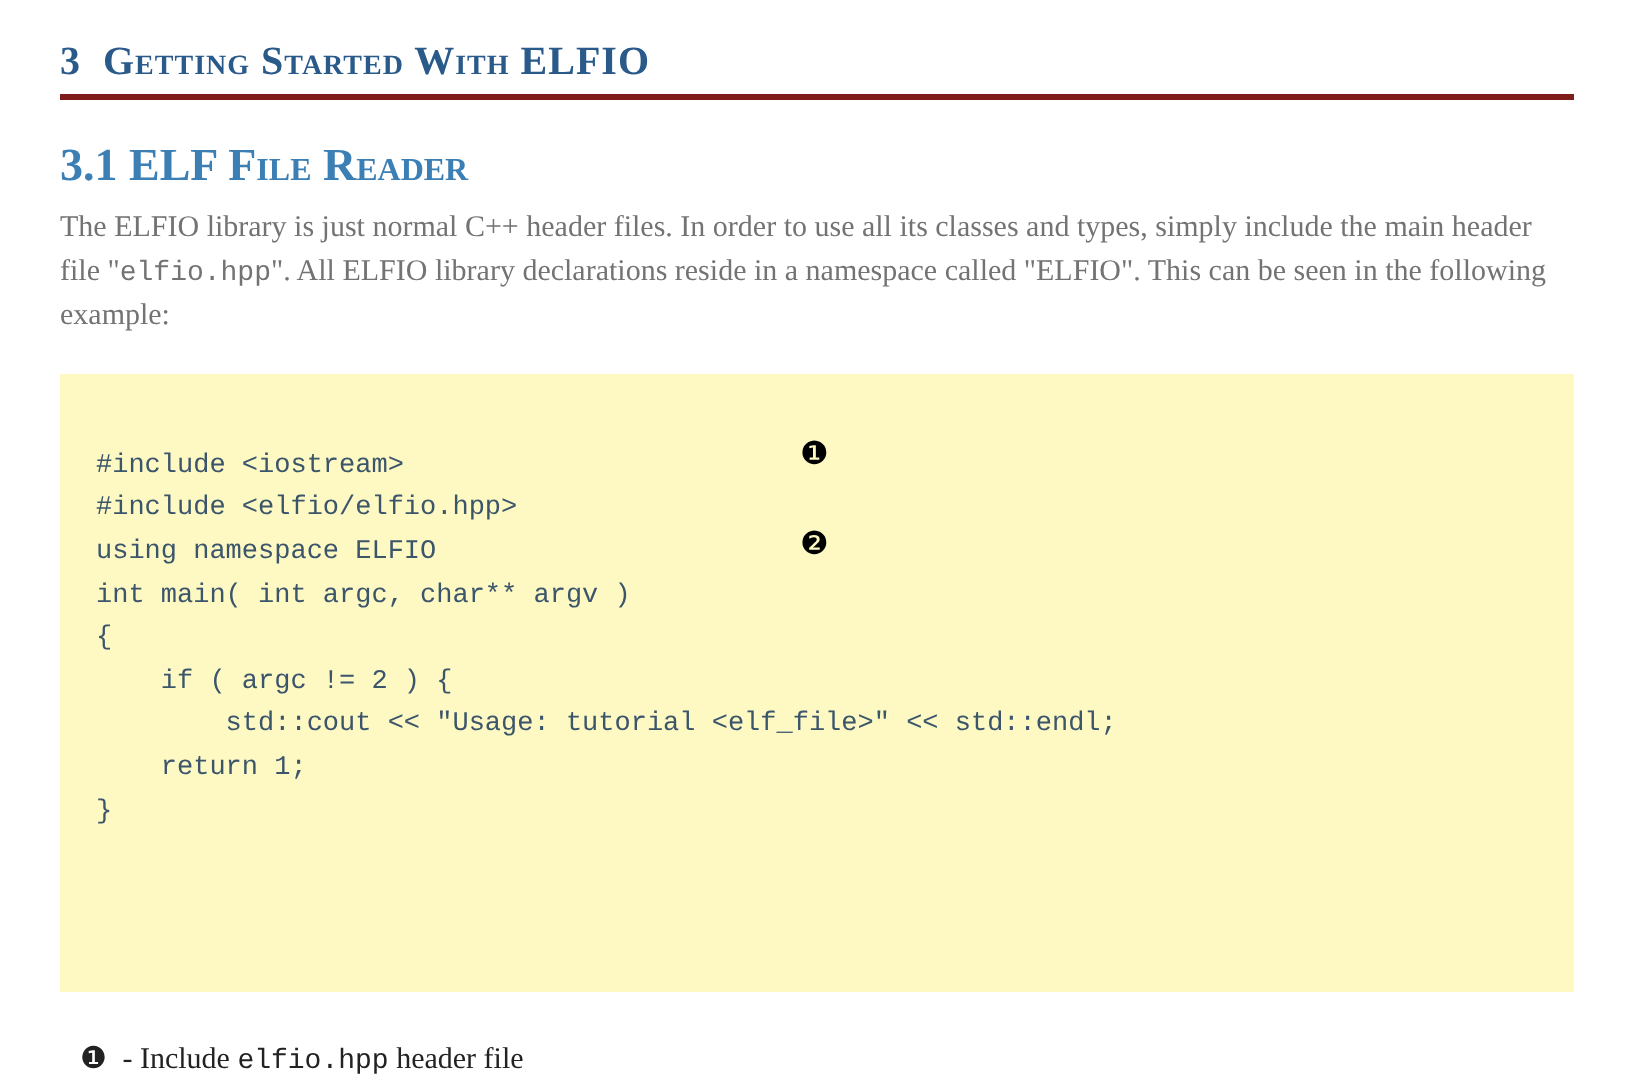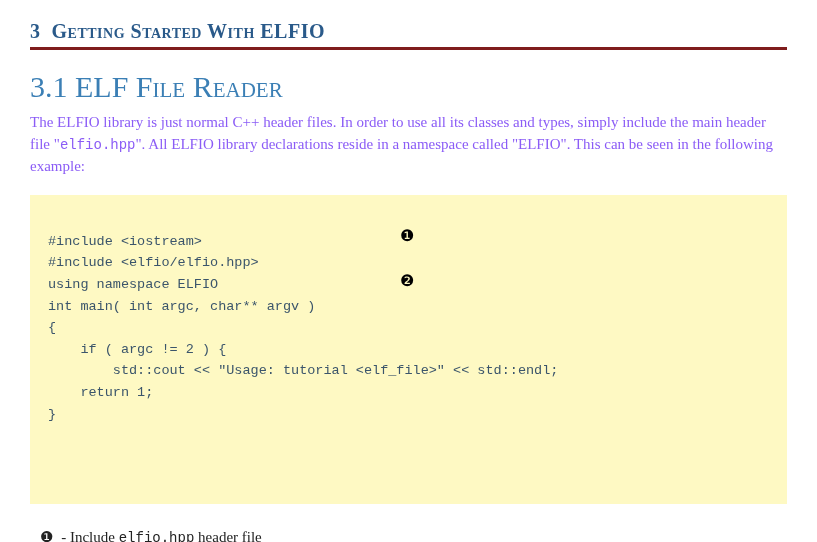--- a/index.html
+++ b/index.html
@@ -16,29 +16,29 @@
     font-size: 20px;
     font-weight: bold;
     font-variant: small-caps;
     letter-spacing: 0.5px;
     margin: 0 0 8px 0;
     border-bottom: 3px solid #7f1d1d;
     padding-bottom: 4px;
   }
   .section-title {
     color: #3b7fb5;
-    font-size: 30px;
-    font-weight: normal;
+    font-size: 23px;
+    font-weight: bold;
     font-variant: small-caps;
     margin: 20px 0 8px 0;
   }
   .body-text {
     font-size: 15px;
     line-height: 1.45;
-    color: #8b5cf6;
+    color: #737373;
     margin: 0 0 18px 0;
   }
   .inline-code {
     font-family: 'Courier New', monospace;
     font-size: 14px;
   }
   .code-block {
     background: #fef9c3;
     padding: 14px 18px;
     font-family: 'Courier New', monospace;

